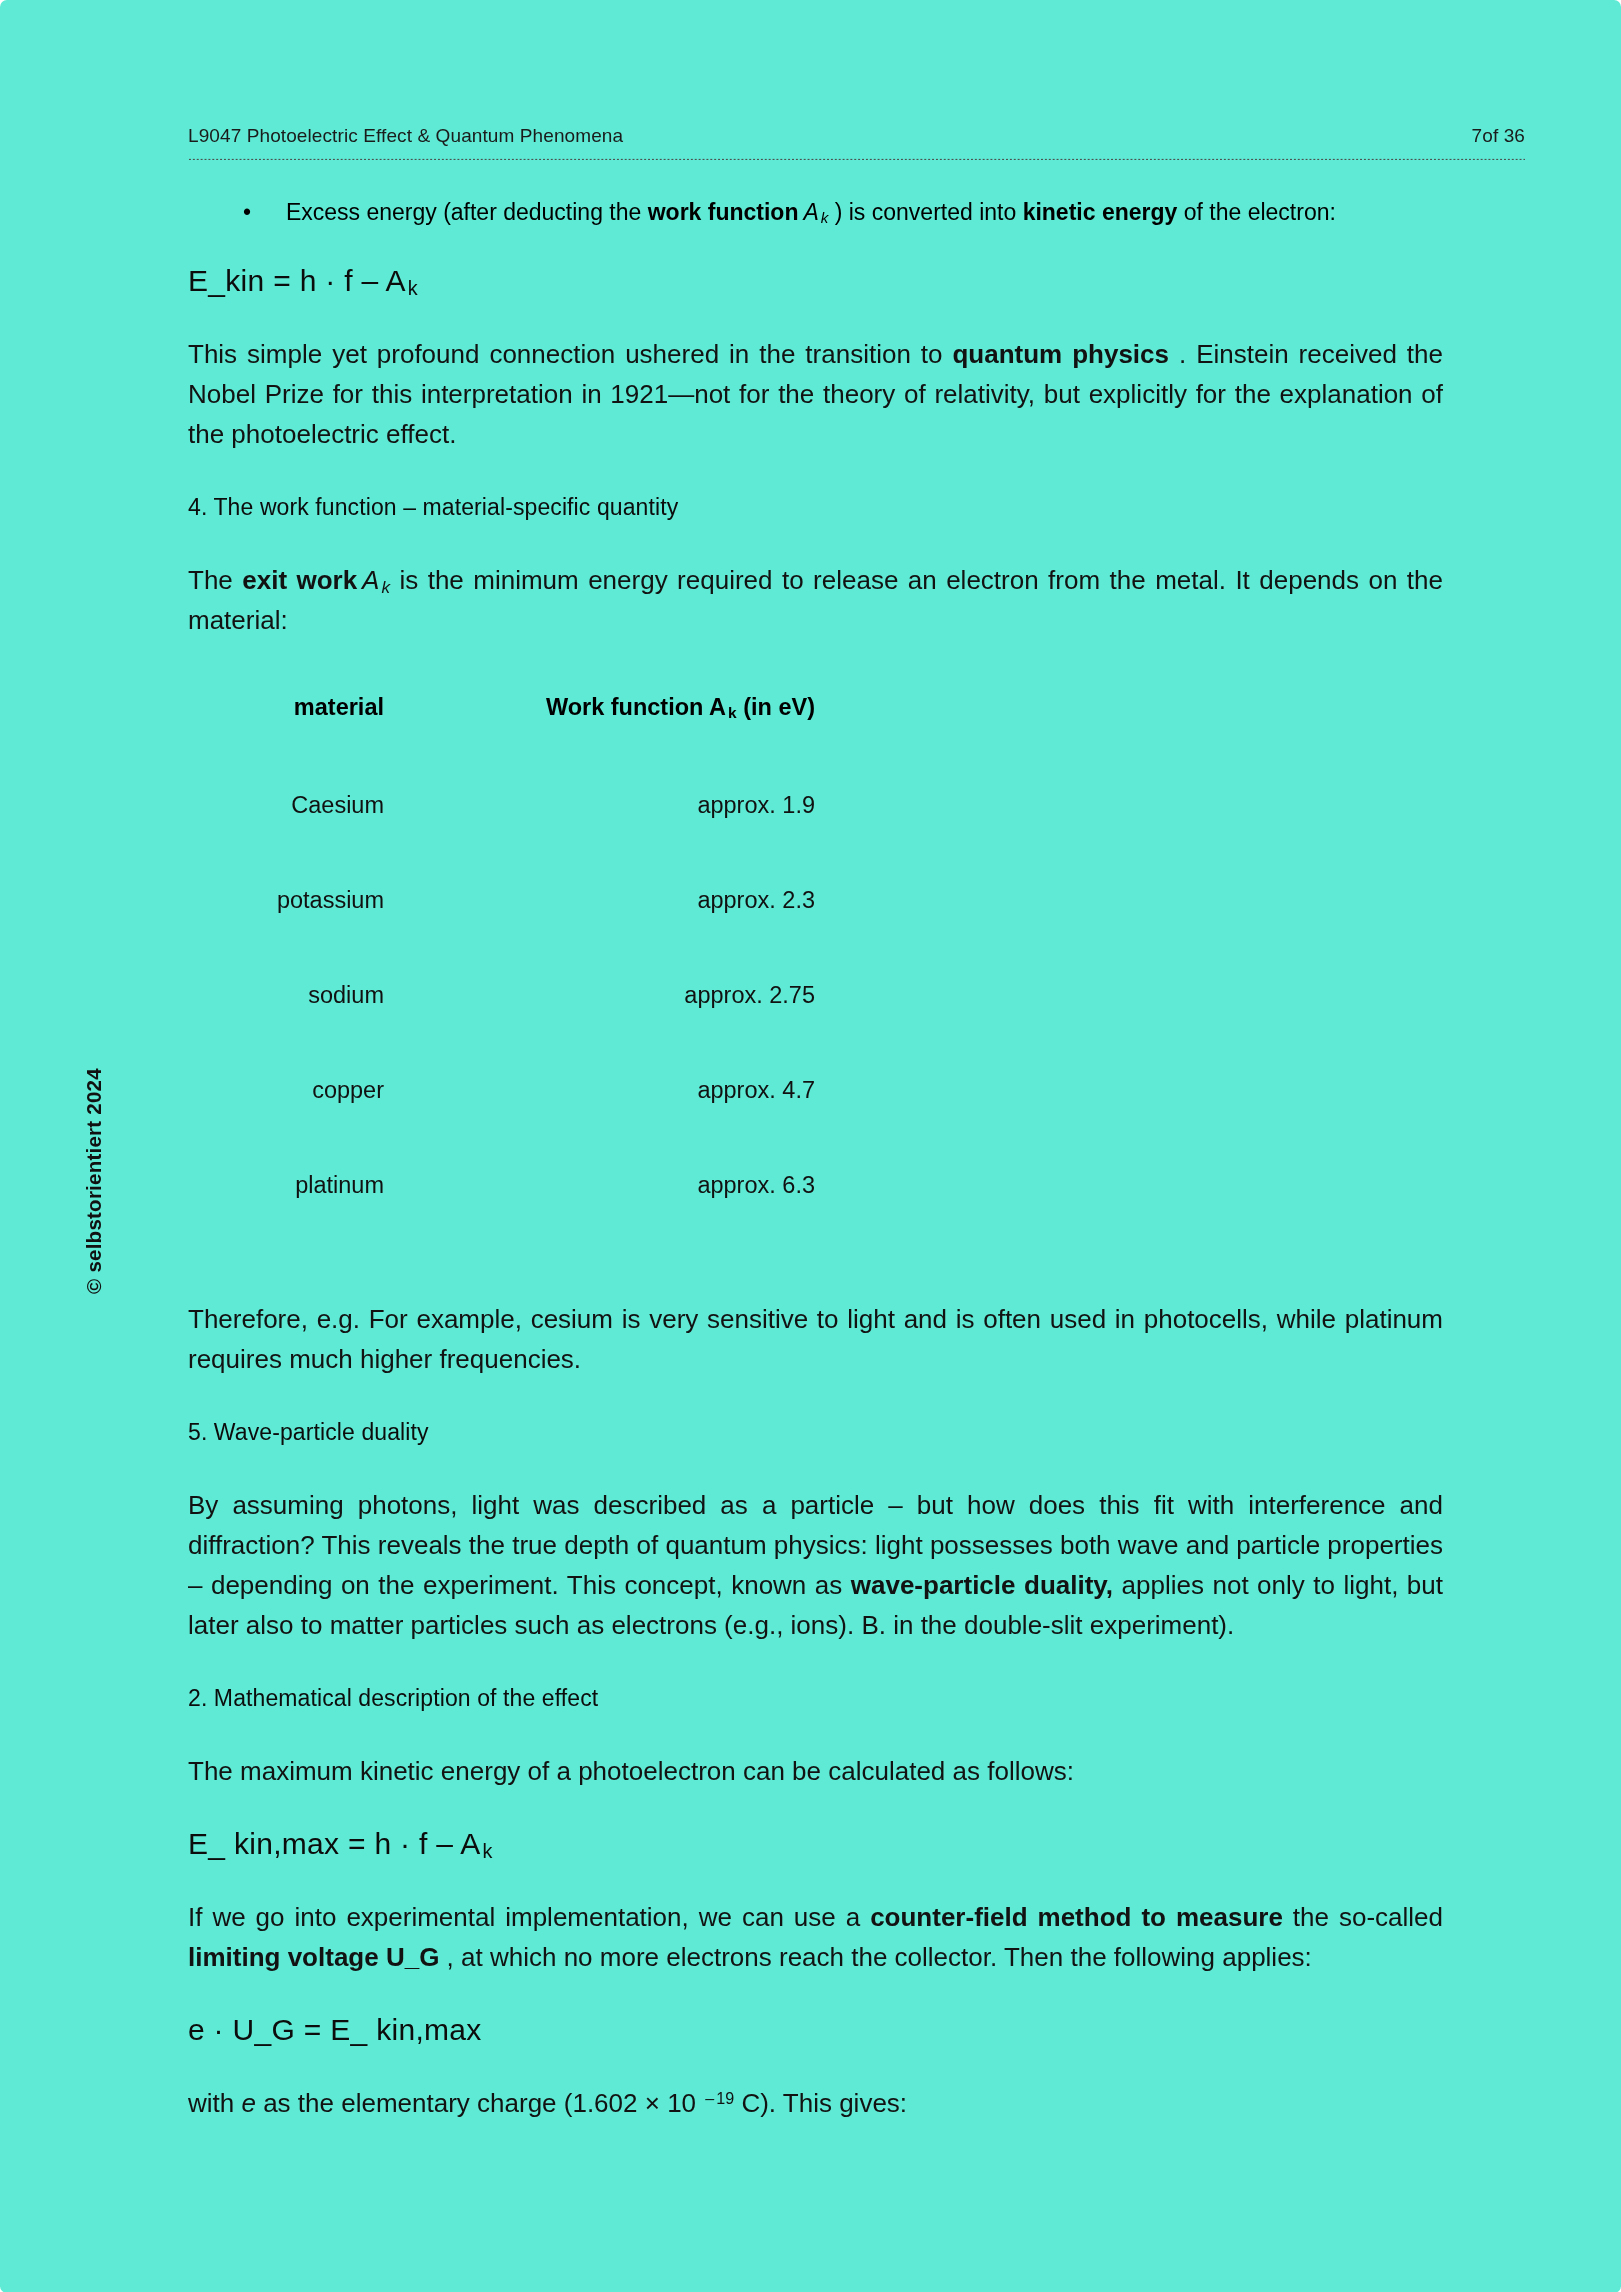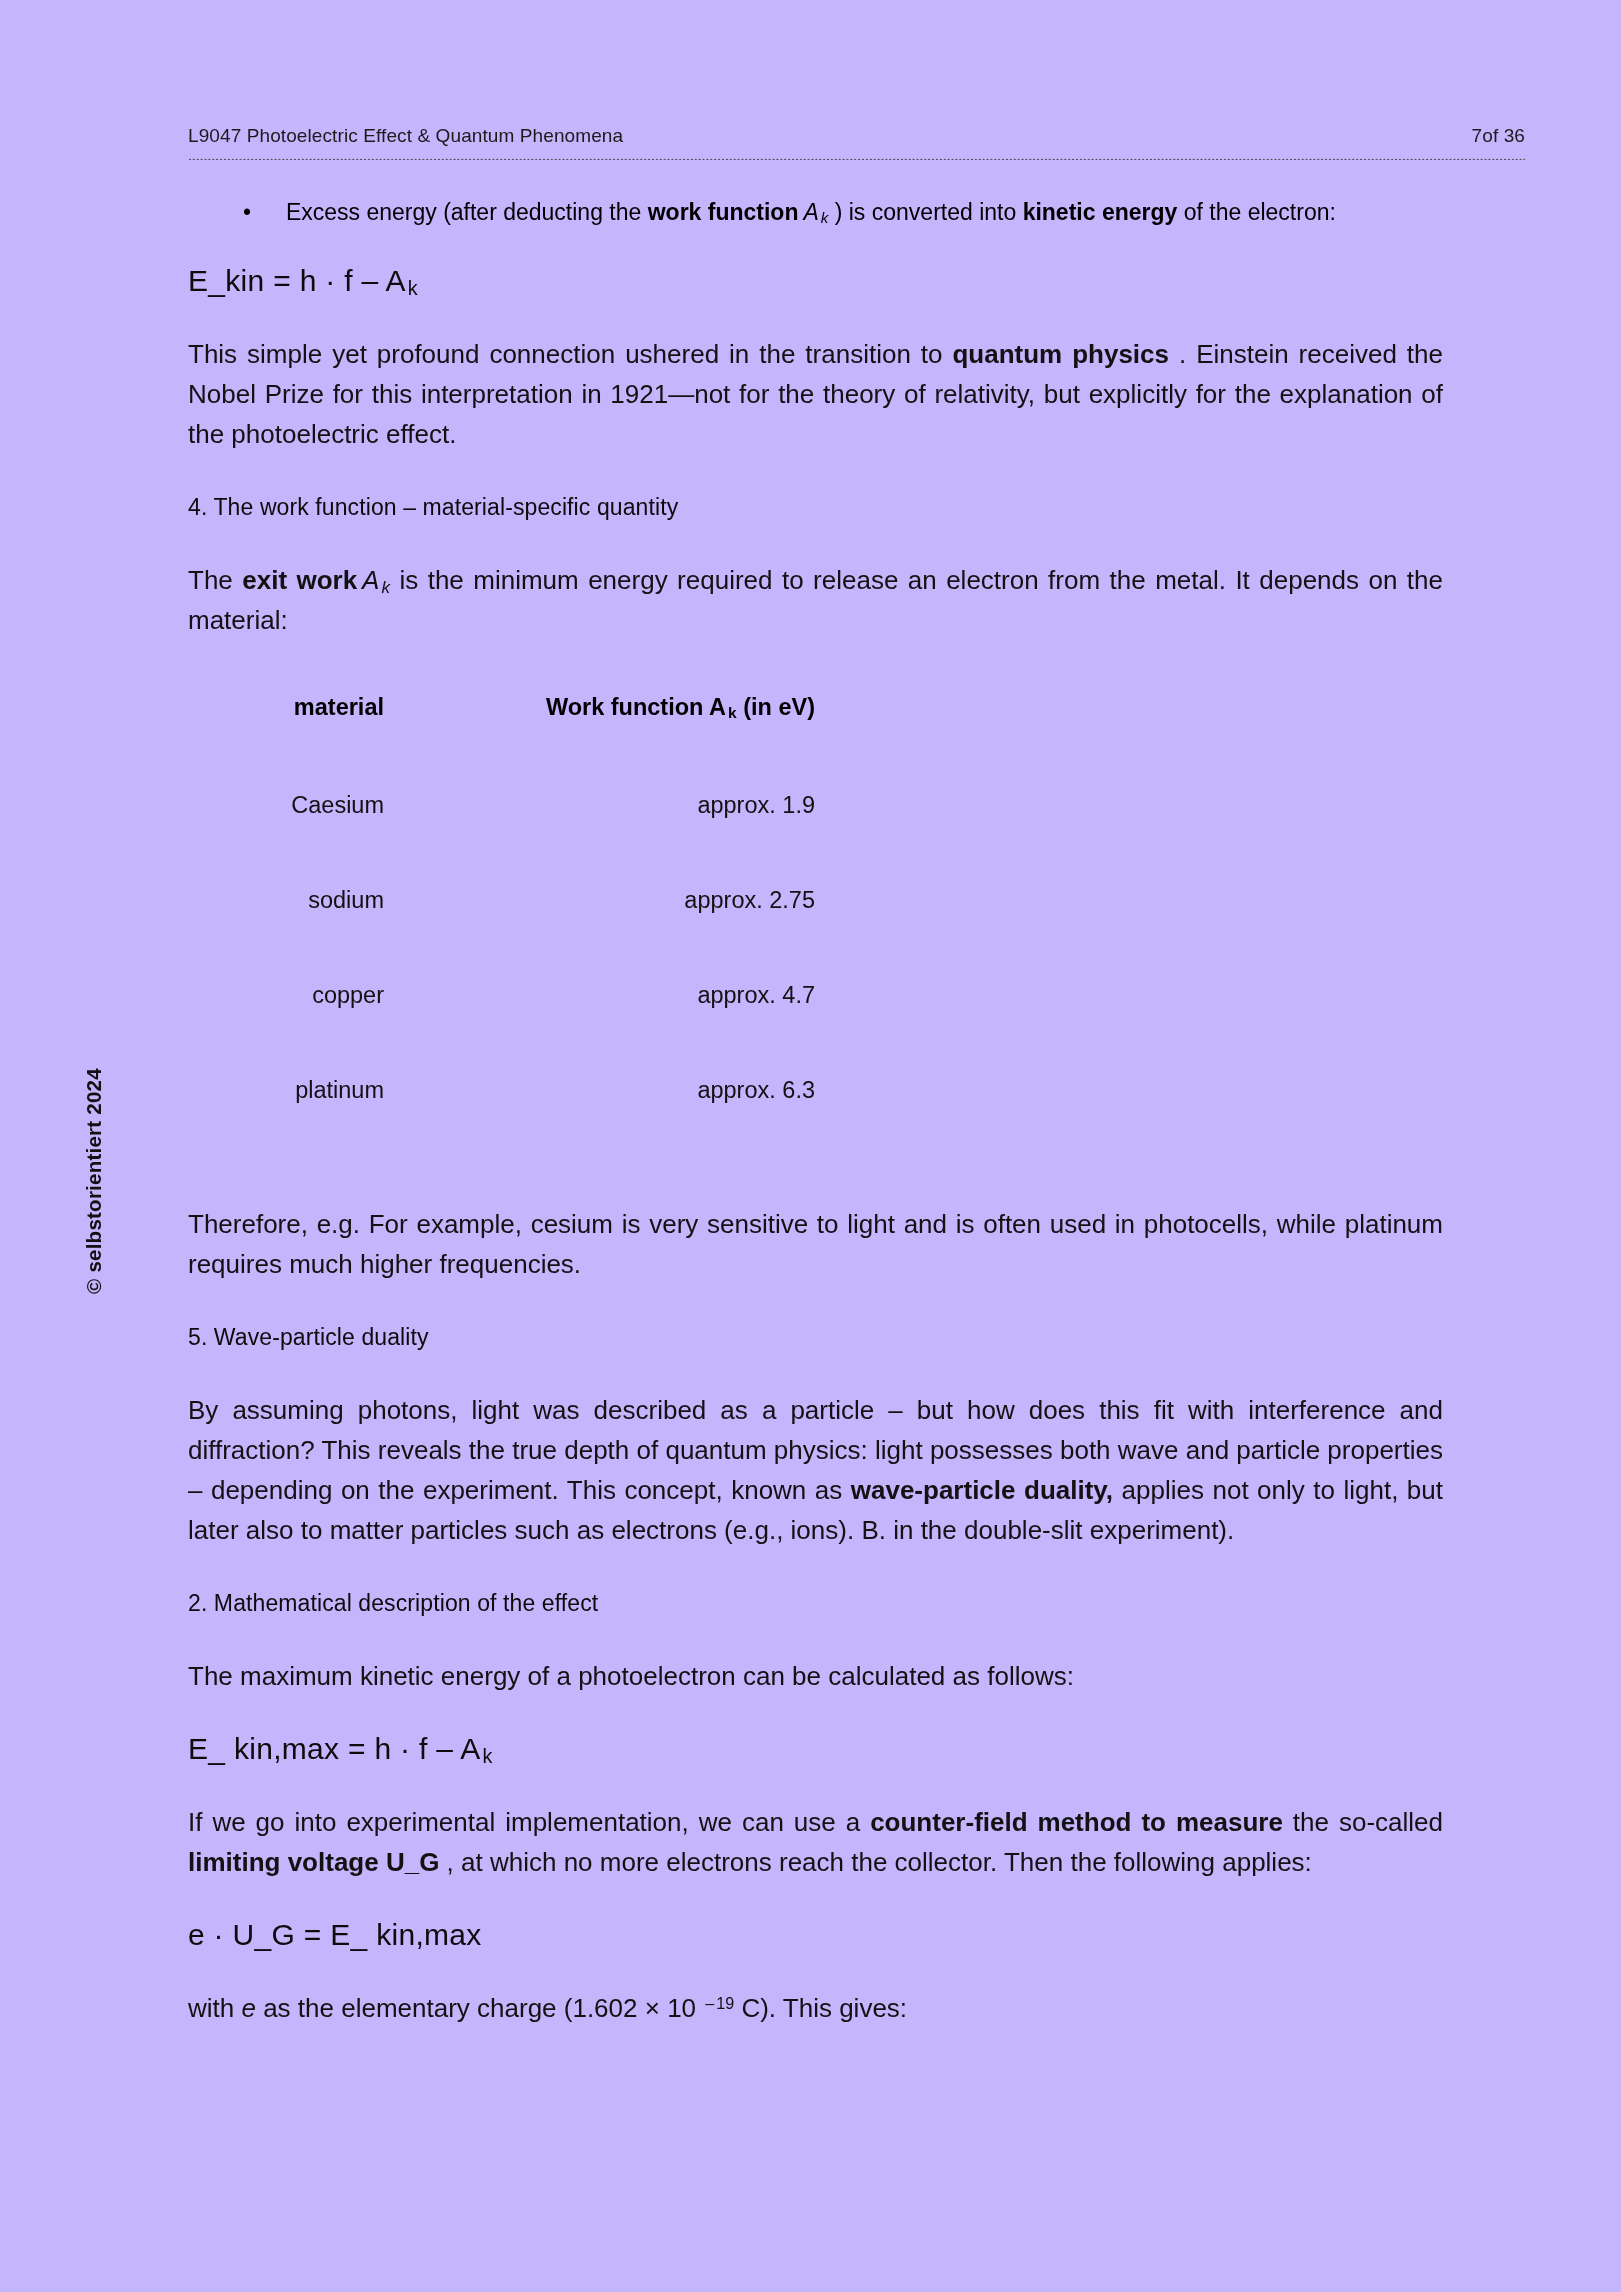--- a/index.html
+++ b/index.html
@@ -12,21 +12,22 @@
     height: 2293px;
     position: relative;
     font-family: "Liberation Sans", sans-serif;
     color: #000000;
     overflow: hidden;
   }
 
   .page {
     position: absolute;
     inset: 0;
-    background: #c4b5fd;
+    background: #5eead4;
+    border-radius: 7px;
   }
 
   
   .header {
     position: absolute;
     left: 188px;
     top: 125px;
     width: 1337px;
     display: flex;
     align-items: baseline;
@@ -213,20 +214,24 @@
           <th>material</th>
           <th><span>Work function A</span><sub>k</sub><span> (in eV)</span></th>
         </tr>
       </thead>
       <tbody>
         <tr>
           <td>Caesium</td>
           <td>approx. 1.9</td>
         </tr>
         <tr>
+          <td>potassium</td>
+          <td>approx. 2.3</td>
+        </tr>
+        <tr>
           <td>sodium</td>
           <td>approx. 2.75</td>
         </tr>
         <tr>
           <td>copper</td>
           <td>approx. 4.7</td>
         </tr>
         <tr>
           <td>platinum</td>
           <td>approx. 6.3</td>

